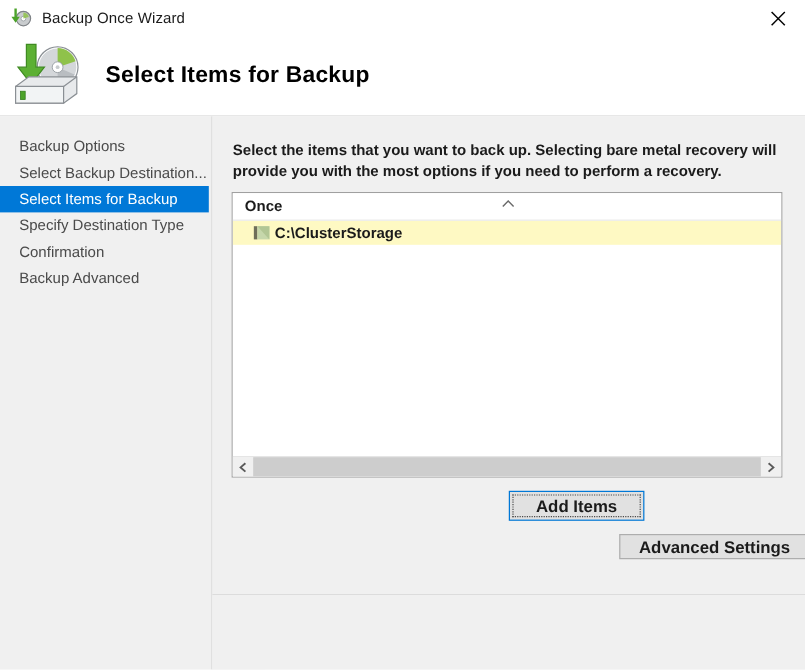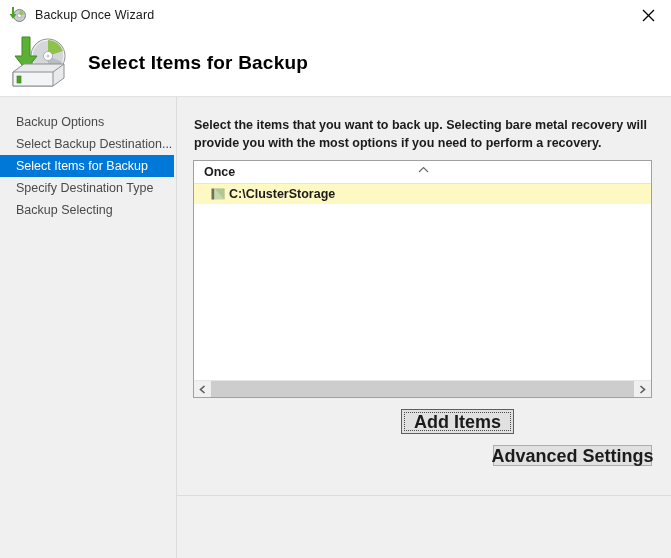--- a/index.html
+++ b/index.html
@@ -236,31 +236,32 @@
     left: 0; top: 0;
     width: 100%; height: 16px;
     background: #cdcdcd;
   }
 
   
   .btn {
     background: #e1e1e1;
     border: 1px solid #adadad;
     font-family: "Liberation Sans", sans-serif;
-    font-size: 18px;
+    font-size: 14px;
     color: #1b1b1b;
     box-sizing: border-box;
     text-align: center;
     cursor: default;
     padding: 0;
     line-height: 1;
     display: flex;
     align-items: center;
     justify-content: center;
     white-space: nowrap;
+    margin-left: 23px;
   }
   .btn.focused {
     border: 1px solid #0078d7;
     background: #e1e1e1;
     position: relative;
   }
   .btn.focused::after {
     content: "";
     position: absolute;
     left: 2px; top: 2px; right: 2px; bottom: 2px;
@@ -345,21 +346,22 @@
   <div class="header-rule"></div>
 
   <div class="body-area">
 
     <div class="sidebar">
       <div class="sidebar-list">
         <div class="sidebar-item">Backup Options</div>
         <div class="sidebar-item">Select Backup Destination...</div>
         <div class="sidebar-item active">Select Items for Backup</div>
         <div class="sidebar-item">Specify Destination Type</div>
-        <div class="sidebar-item">Backup Selecting</div>
+        <div class="sidebar-item">Confirmation</div>
+        <div class="sidebar-item">Backup Advanced</div>
       </div>
     </div>
     <div class="sidebar-divider"></div>
 
     <div class="content">
 
       <div class="instructions">Select the items that you want to back up. Selecting bare metal recovery will provide you with the most options if you need to perform a recovery.</div>
 
       <div class="listbox">
         <div class="listbox-header">

